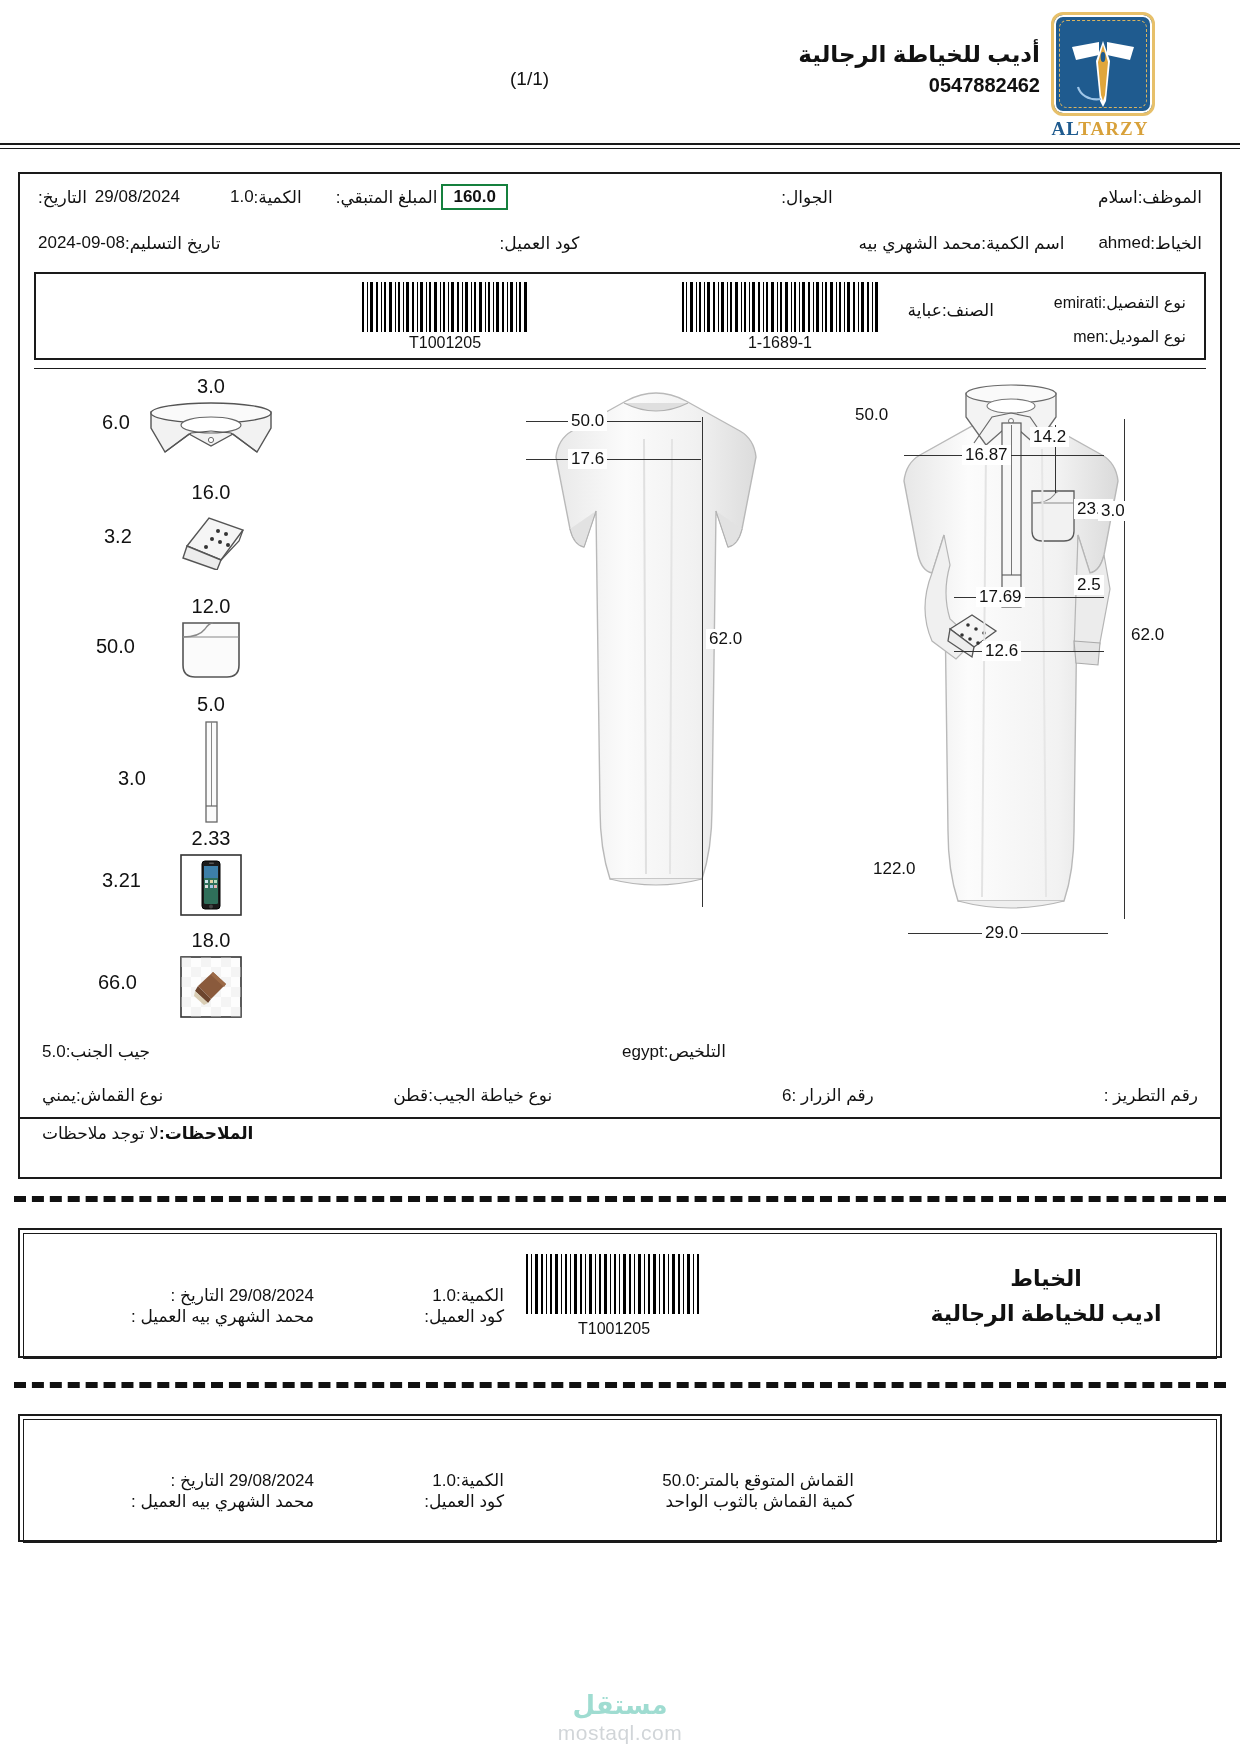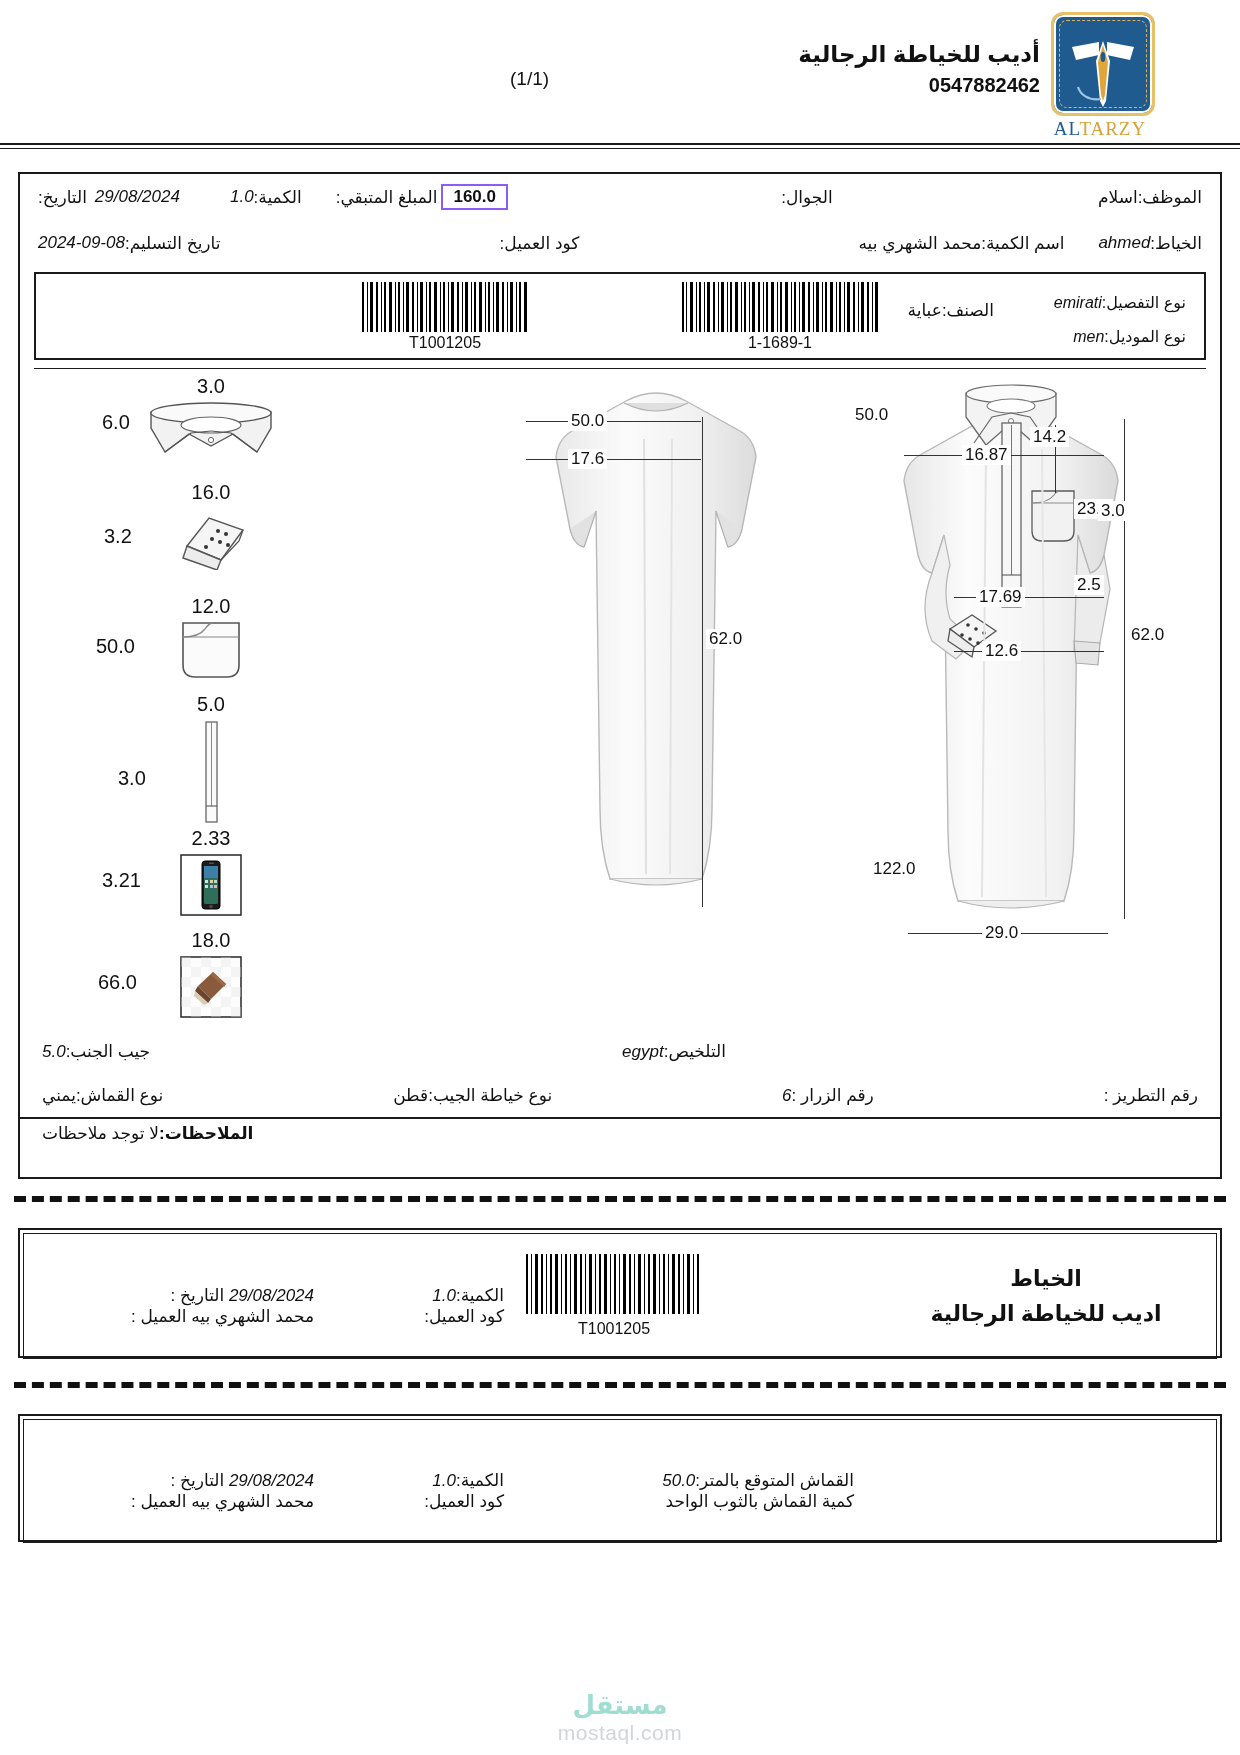--- a/index.html
+++ b/index.html
@@ -36,21 +36,21 @@
     background:#1f5b8f;
     border:3px solid #e7c06a;
     box-shadow:0 0 0 2px #ffffff inset;
     position:relative;overflow:hidden;
   }
   .logo-square:before{
     content:"";position:absolute;inset:5px;border:1px dashed #d9b45f;border-radius:8px;
   }
   .logo-needle{position:absolute;left:0;top:0;width:98px;height:98px;}
   .logo-cap{
-    font-size:19px;font-weight:normal;letter-spacing:1px;
+    font-size:19px;font-weight:bold;letter-spacing:1px;
     color:#d8a13a;text-align:center;margin-top:2px;
     font-family:"Liberation Serif",serif;direction:ltr;
   }
   .logo-cap .al{color:#1f5b8f;}
 
   .rule-top{position:absolute;left:0;right:0;top:143px;border-top:2px solid #1a1a1a;}
   .rule-top2{position:absolute;left:0;right:0;top:148px;border-top:1px solid #1a1a1a;}
 
   
   .sheet{
@@ -64,25 +64,25 @@
     display:flex;flex-direction:row;
     align-items:center;
     height:46px;
     padding:0 18px;
     box-sizing:border-box;
   }
   .hdr-cell{
     font-size:17px;color:#111;white-space:nowrap;
     display:flex;align-items:center;
   }
-  .ltr{direction:ltr;unicode-bidi:bidi-override;font-style:italic;}
+  .ltr{direction:ltr;unicode-bidi:bidi-override;}
   .spacer{flex:1;}
 
   .amount-box{
-    border:2px solid #8b5cf6;
+    border:2px solid #15803d;
     padding:1px 10px;
     font-weight:bold;font-size:17px;
     margin-right:8px;margin-left:4px;
     direction:ltr;
   }
 
   
   .barcode-block{
     margin:6px 14px 8px 14px;
     border:2px solid #1a1a1a;

